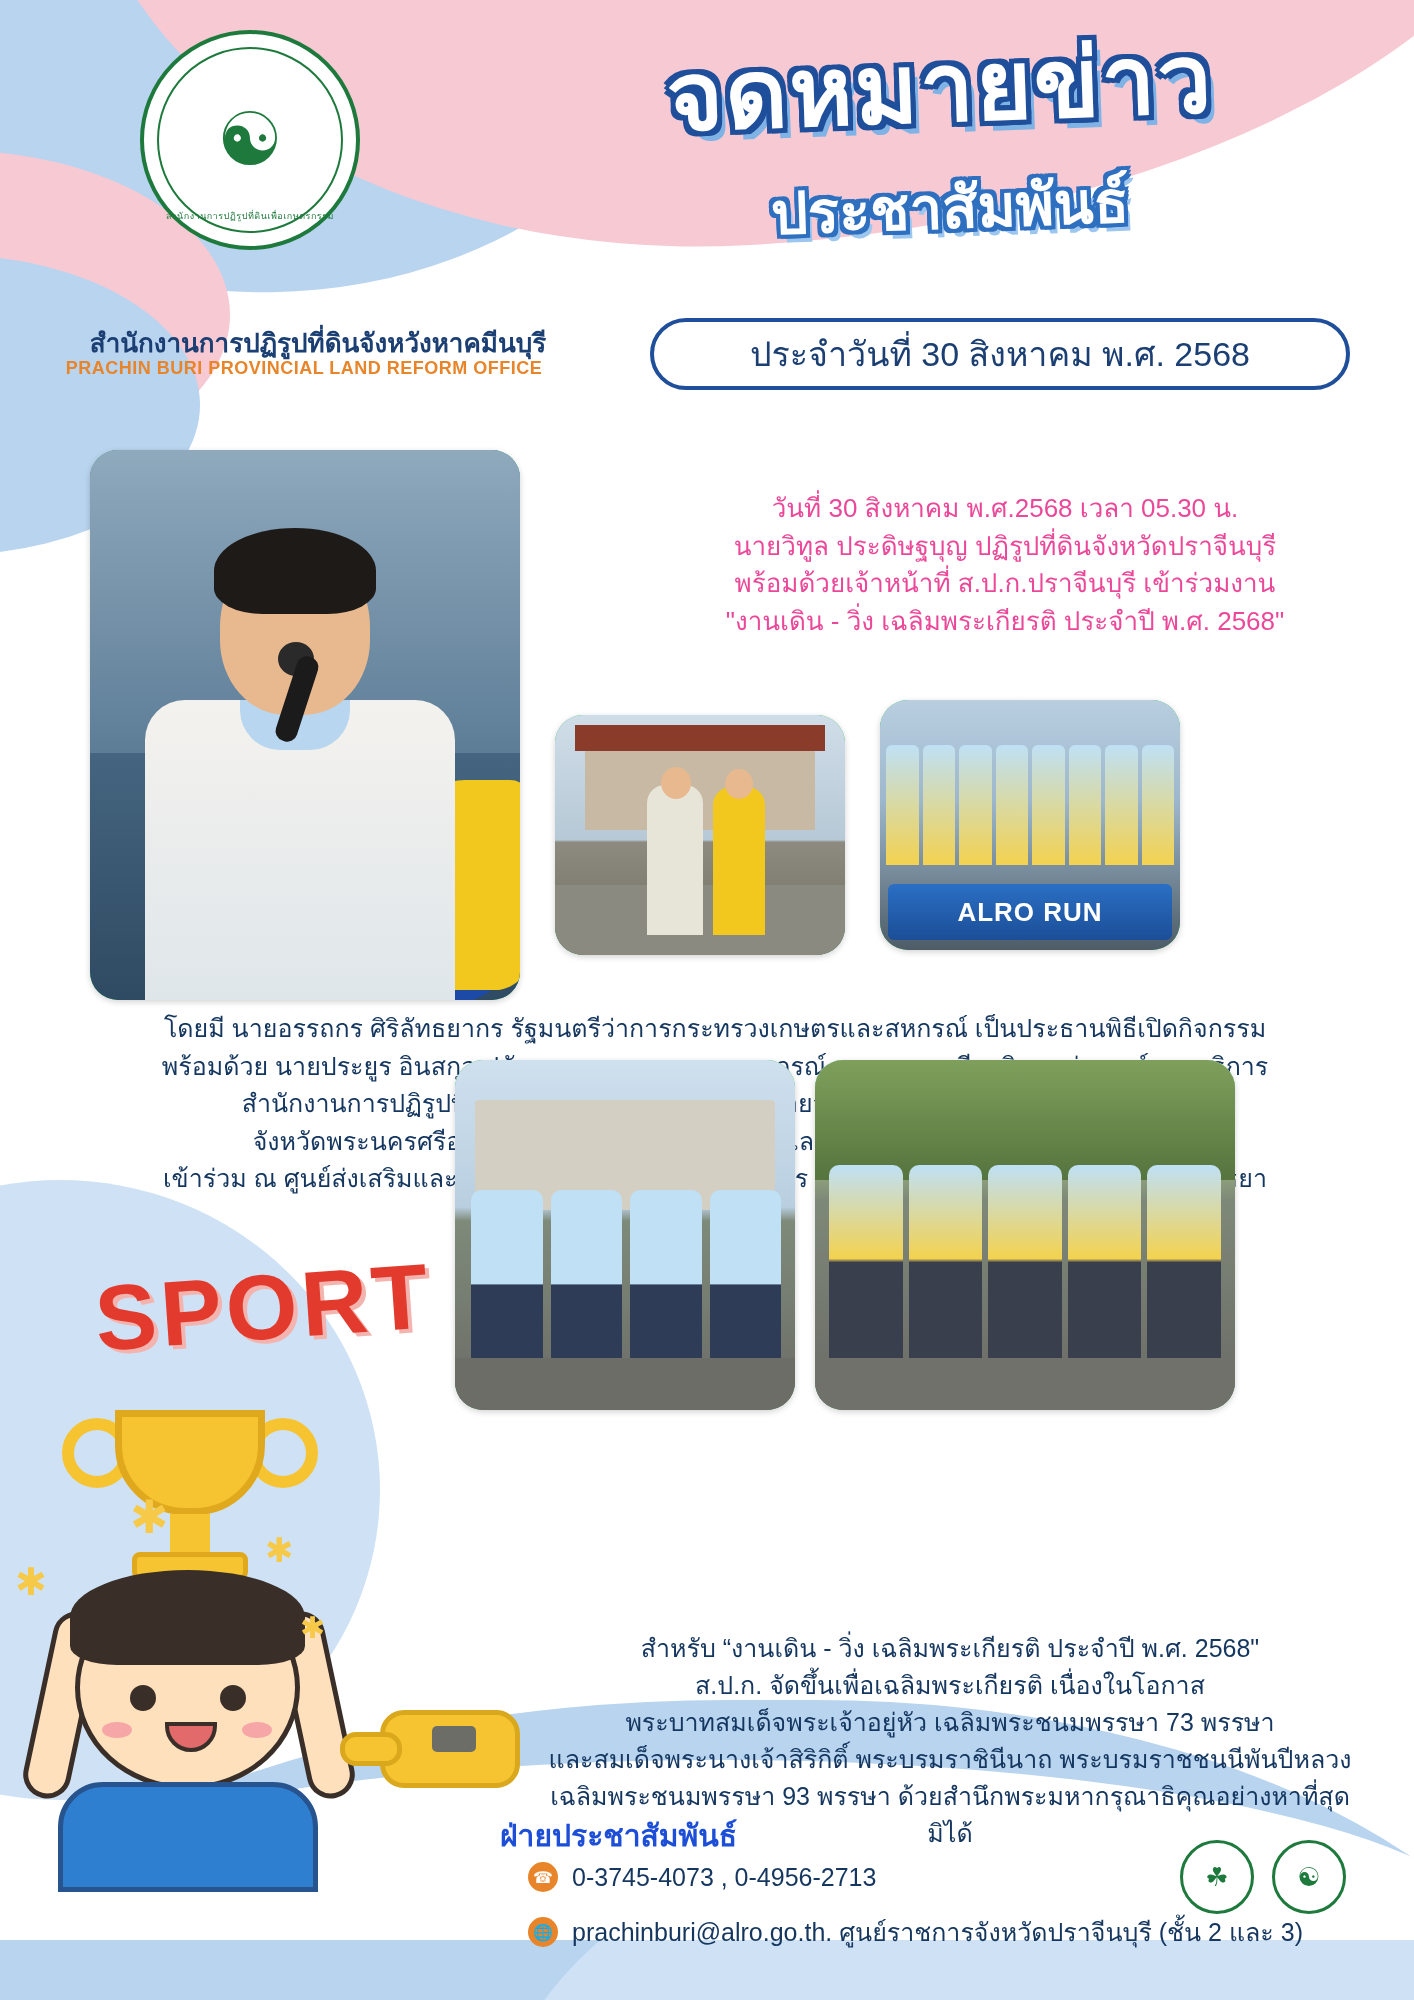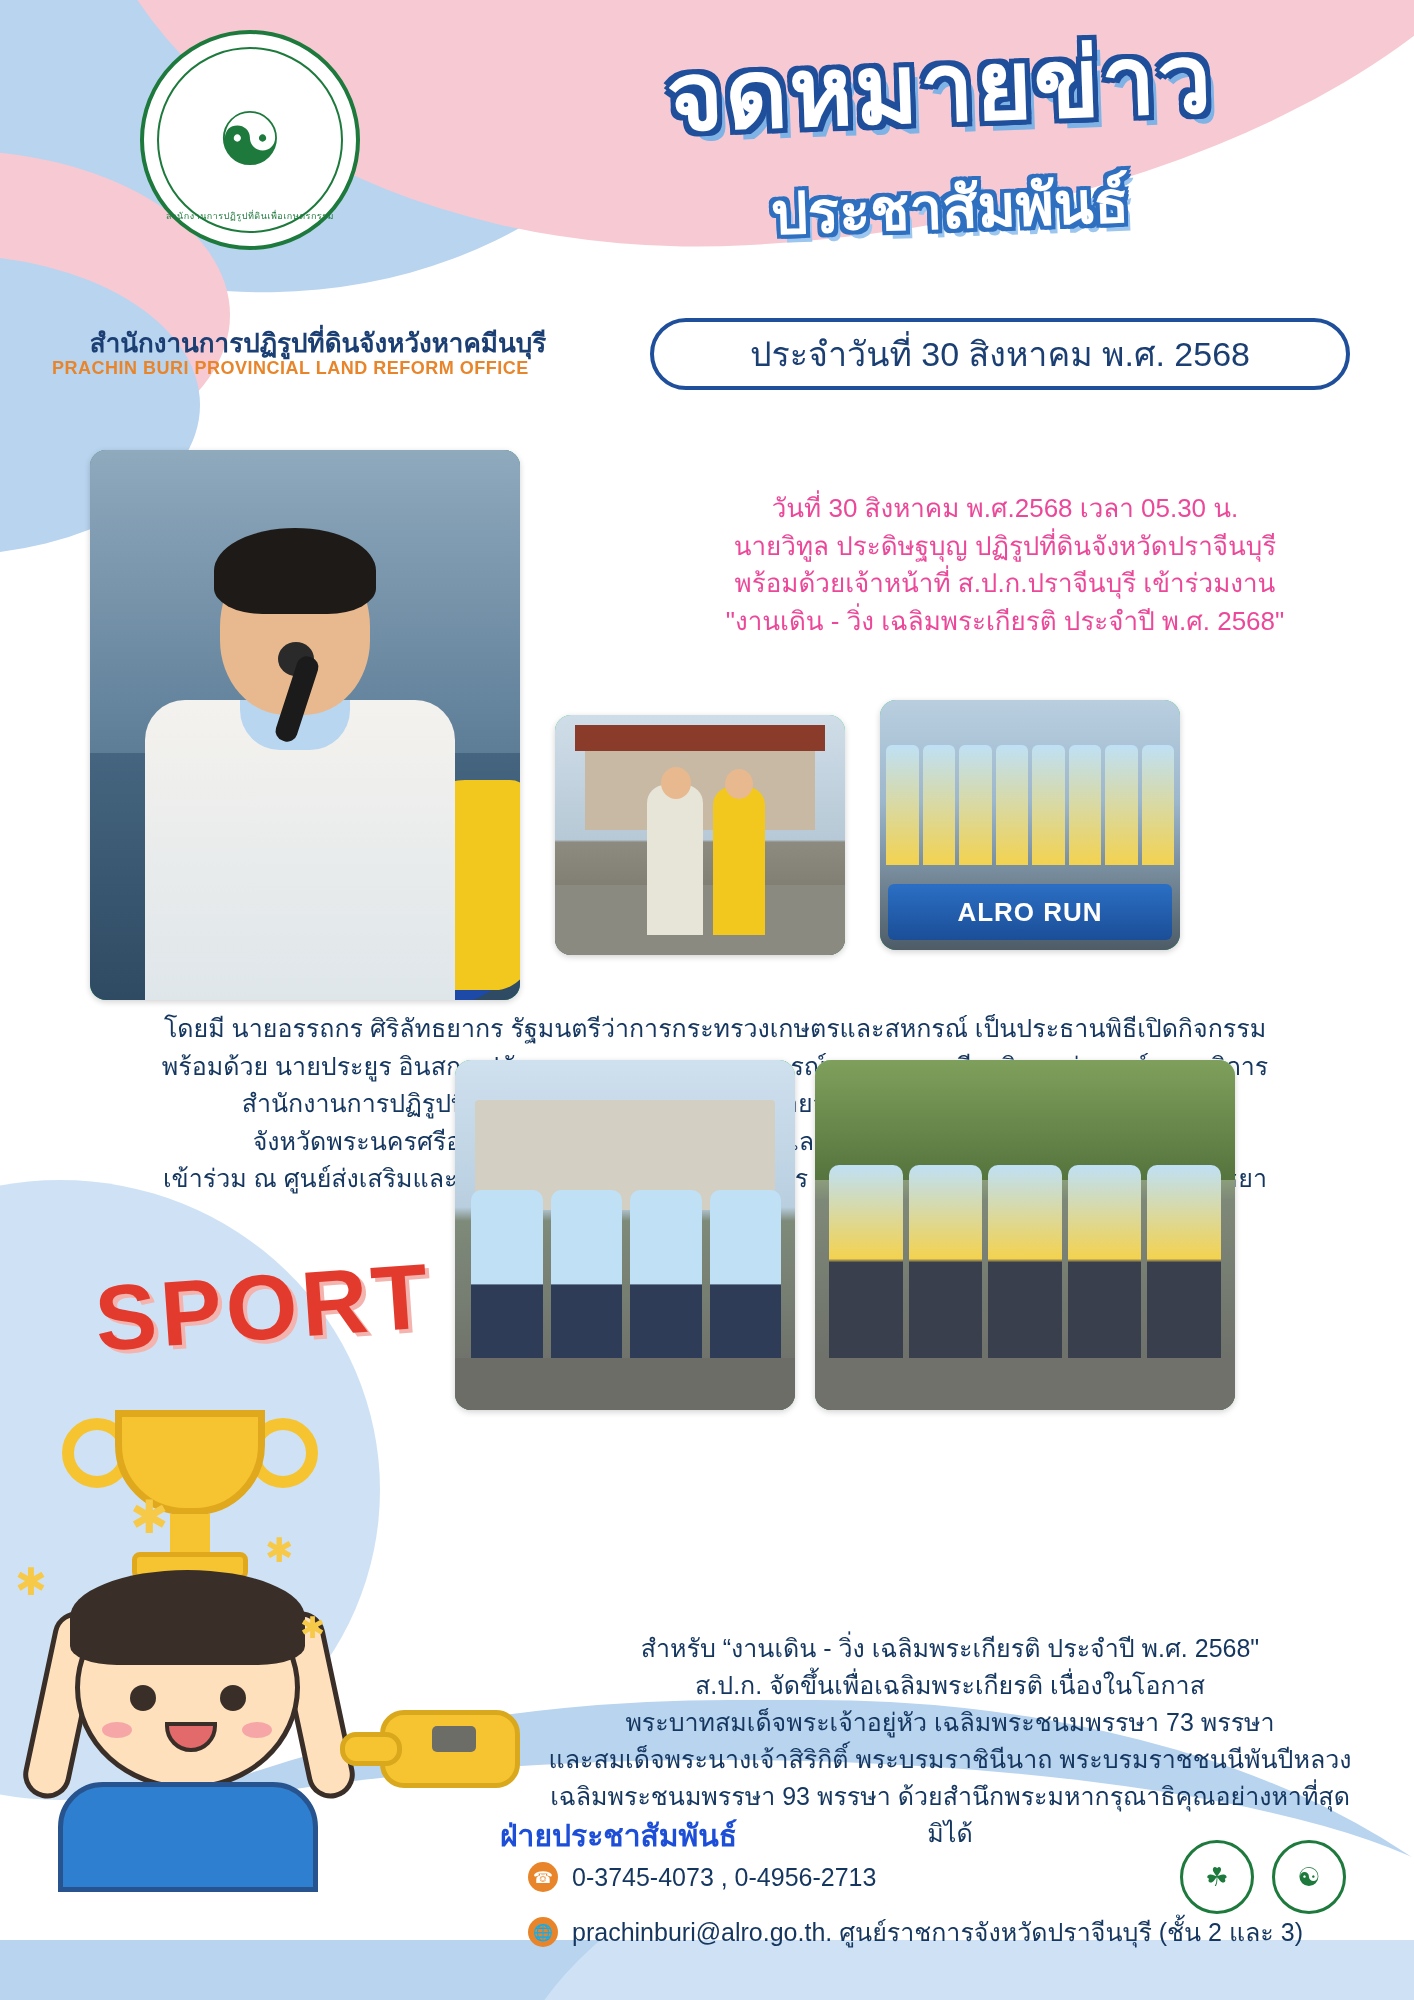--- a/index.html
+++ b/index.html
@@ -141,26 +141,27 @@
     position: absolute;
     top: 322px; left: 38px;
     width: 560px;
     font-size: 26px;
     font-weight: bold;
     color: #1b3f73;
     text-align: center;
   }
   .org-en {
     position: absolute;
-    top: 358px; left: 52px;
+    top: 358px; left: 24px;
     width: 560px;
     font-size: 18px;
     font-weight: bold;
     color: #e8852a;
     letter-spacing: 0.5px;
+    text-align: center;
   }
 
   .date-pill {
     position: absolute;
     top: 318px; left: 650px;
     width: 700px; height: 72px;
     border: 4px solid #1f4f9b;
     border-radius: 40px;
     background: #ffffff;
     display: flex; align-items: center; justify-content: center;
@@ -184,21 +185,21 @@
     width: 770px;
     text-align: center;
     font-size: 26px;
     line-height: 1.45;
     color: #ec4899;
   }
 
   
   .photo {
     position: absolute;
-    border-radius: 16px;
+    border-radius: 28px;
     overflow: hidden;
     background: #22c55e;
     box-shadow: 0 2px 6px rgba(0,0,0,0.18);
   }
 
   
   #photo-speaker { top: 450px; left: 90px; width: 430px; height: 550px; }
   #photo-speaker .bg { position:absolute; inset:0;
     background: linear-gradient(180deg,#6d8ea8 0%, #4a6b86 45%, #2f4a63 100%); }
   #photo-speaker .wall { position:absolute; left:0; top:0; width:100%; height:55%;

